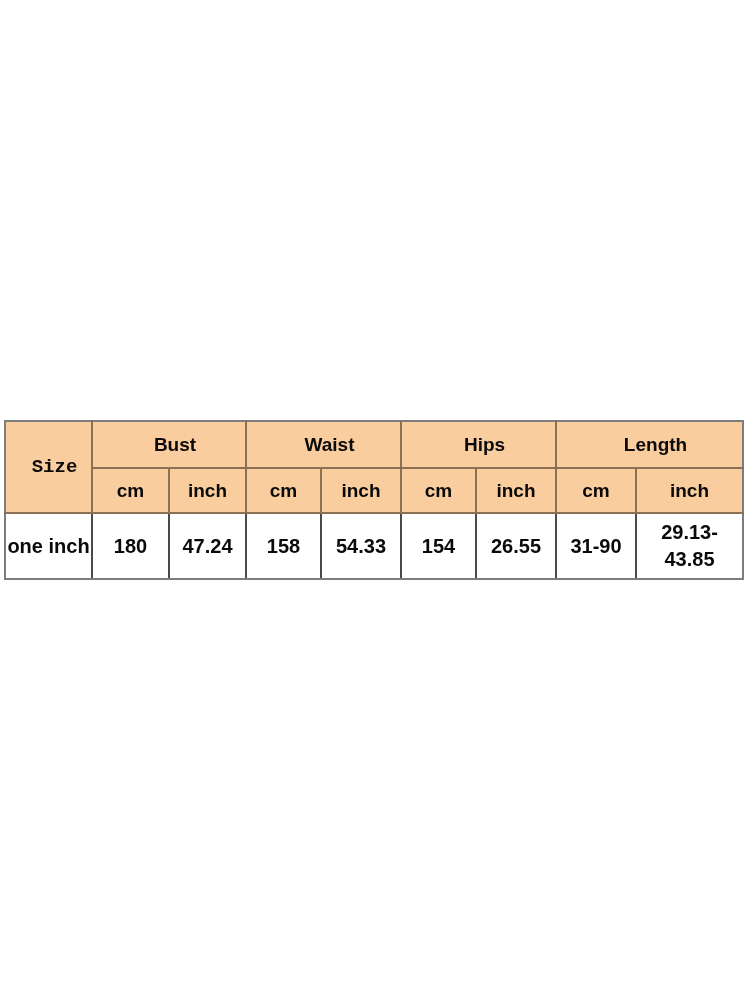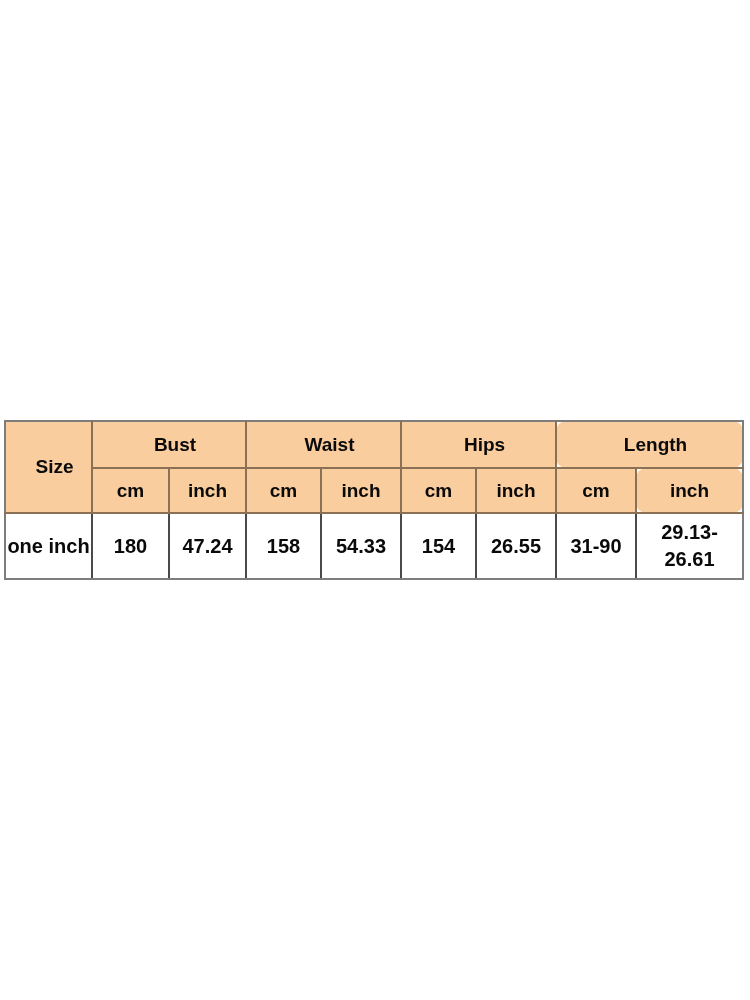--- a/index.html
+++ b/index.html
@@ -44,26 +44,27 @@
     background: #fACD9E;
     border-color: #8a7055;
     font-size: 19px;
   }
   
   table.size-chart thead tr:first-child th {
     border-top-color: #7d7d7d;
     padding-left: 12px;
   }
   table.size-chart thead th.edge-left  { border-left-color: #7d7d7d; }
-  table.size-chart thead th.edge-right { border-right-color: #7d7d7d; border-radius: 10px; }
+  table.size-chart thead th.edge-right { border-right-color: #7d7d7d; }
 
   th.size-head {
     width: 87px;
     height: 88px;
     font-size: 18px;
+    font-family: Liberation Mono, monospace;
   }
   th.group-head {
     height: 45px;
     font-size: 20px;
   }
   th.unit-head {
     height: 43px;
     font-size: 18px;
   }
 
@@ -135,18 +136,18 @@
         <td class="size-cell edge-left">one inch</td>
         <td>180</td>
         <td>47.24</td>
         <td>158</td>
         <td>54.33</td>
         <td>154</td>
         <td>26.55</td>
         <td>31-90</td>
         <td class="multiline edge-right">
           <span>29.13-</span><br>
-          <span>26.61</span>
+          <span>43.85</span>
         </td>
       </tr>
     </tbody>
   </table>
 </div>
 
 </body></html>

